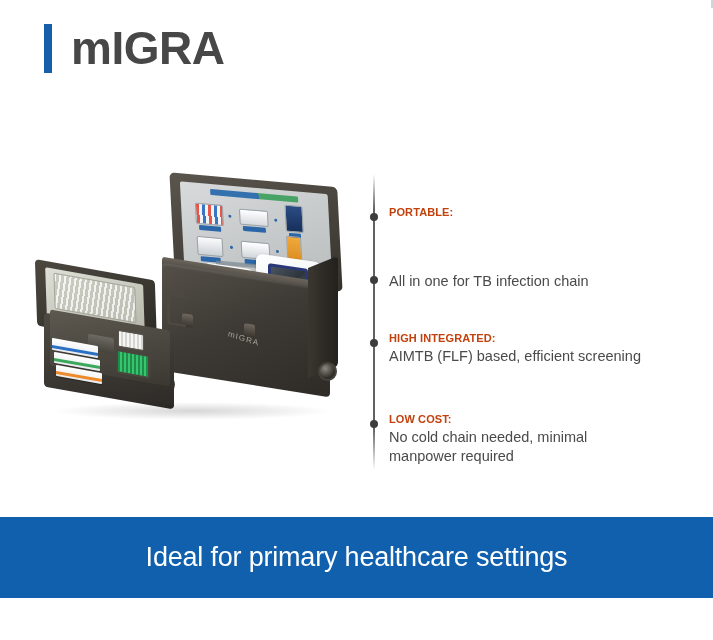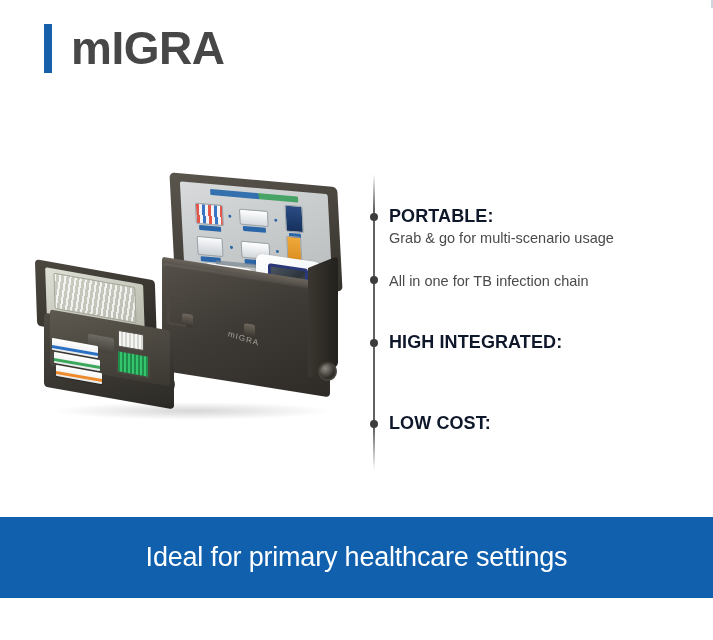--- a/index.html
+++ b/index.html
@@ -378,23 +378,23 @@
     top: 7px;
     width: 8px;
     height: 8px;
     border-radius: 50%;
     background: #3d3d3d;
   }
   .feature .f-text {
     margin-left: 19px;
   }
   .f-title {
-    font-size: 18px;
+    font-size: 11px;
     font-weight: bold;
-    color: #0f172a;
+    color: #c2410c;
     letter-spacing: .1px;
     line-height: 1.12;
   }
   .f-desc {
     font-size: 14.5px;
     color: #4a4a4a;
     line-height: 1.26;
     margin-top: 3px;
     white-space: pre-line;
   }
@@ -495,42 +495,44 @@
     </div>
   </div>
 
   <div class="features">
     <div class="timeline-line"></div>
 
     <div class="feature f0">
       <div class="dot"></div>
       <div class="f-text">
         <div class="f-title">PORTABLE:</div>
-        <div class="f-desc">Grab &amp; go for multi-scenario usage</div>
       </div>
     </div>
 
     <div class="feature f1">
       <div class="dot"></div>
       <div class="f-text">
         <div class="f-desc">All in one for TB infection chain</div>
       </div>
     </div>
 
     <div class="feature f2">
       <div class="dot"></div>
       <div class="f-text">
         <div class="f-title">HIGH INTEGRATED:</div>
+        <div class="f-desc">AIMTB (FLF) based, efficient screening</div>
       </div>
     </div>
 
     <div class="feature f3">
       <div class="dot"></div>
       <div class="f-text">
         <div class="f-title">LOW COST:</div>
+        <div class="f-desc">No cold chain needed, minimal
+manpower required</div>
       </div>
     </div>
   </div>
 
 </div>
 
 <div class="banner">
   <div class="banner-line">Ideal for primary healthcare settings</div>
 </div>
 

